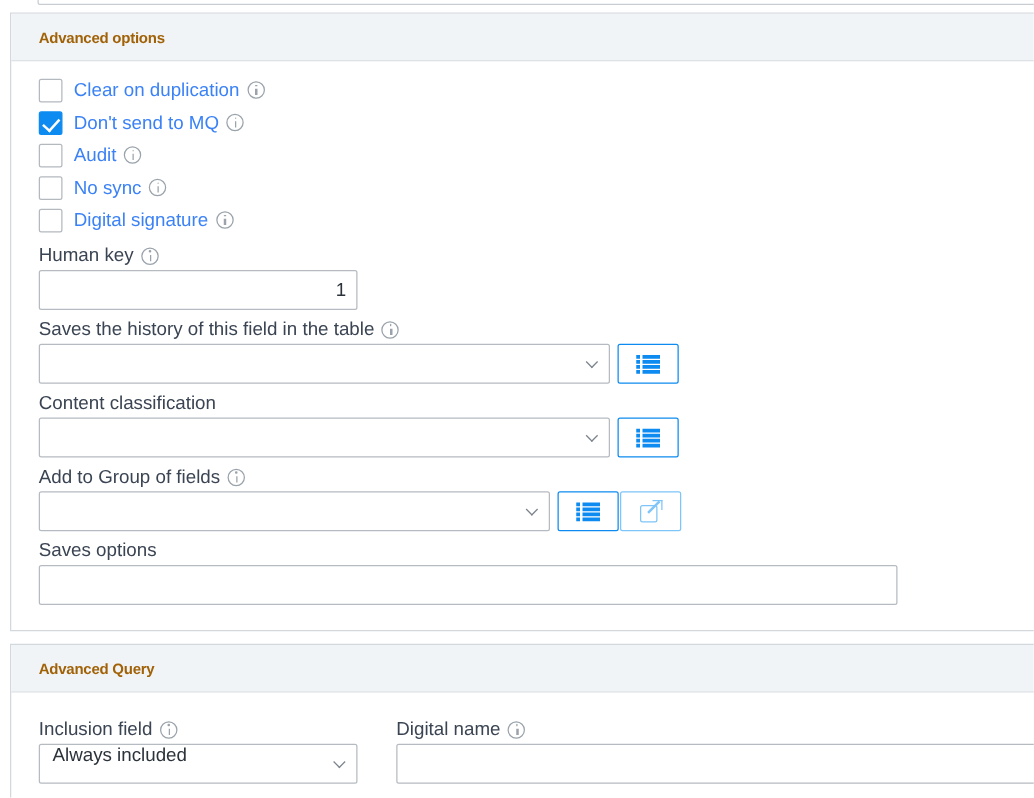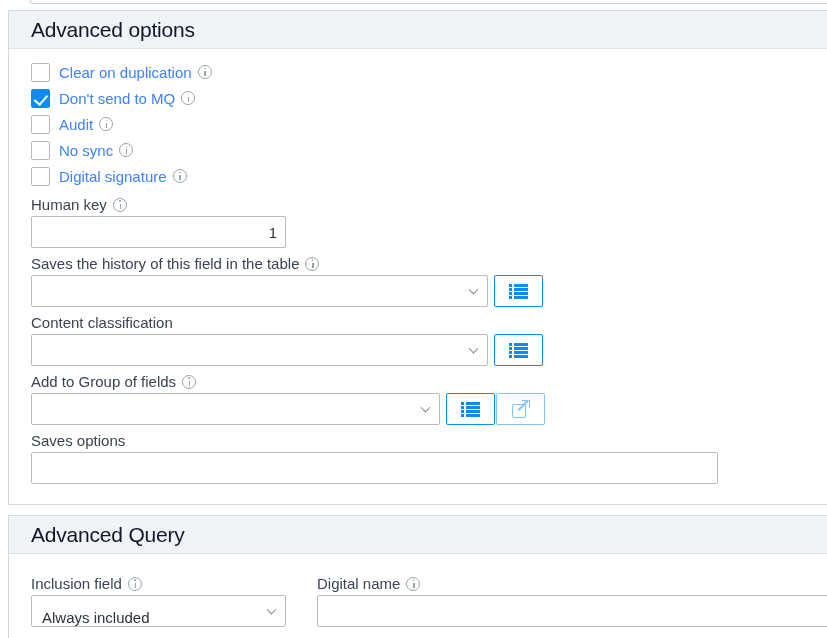--- a/index.html
+++ b/index.html
@@ -29,23 +29,23 @@
   #panel-advanced-query  { left: 8px; top: 515px; width: 880px; height: 140px; }
 
   .panel-header {
     height: 38px;
     background: #f1f4f7;
     border-bottom: 1px solid #dfe3e8;
     display: flex; align-items: center;
     padding-left: 22px;
   }
   .panel-title {
-    font-size: 21px;
-    font-weight: normal;
-    color: #0f172a;
+    font-size: 12px;
+    font-weight: bold;
+    color: #a16207;
     letter-spacing: -0.2px;
   }
   .panel-body { padding: 10px 0 0 22px; }
 
   
   .cb-row { display: flex; align-items: center; height: 26px; }
   .cb {
     width: 19px; height: 19px;
     border: 1px solid #b4b9bf;
     background: #fff;
@@ -116,21 +116,21 @@
   #human-key-input { width: 255px; text-align: right; }
   #extra-options-input { width: 687px; }
   #display-name-input { width: 512px; }
 
   .select-row { display: flex; align-items: stretch; }
   .sel {
     height: 32px;
     border: 1px solid #b6bbc1;
     background: #fff;
     border-radius: 2px;
-    display: flex; align-items: flex-end;
+    display: flex; align-items: flex-start;
     padding: 0 10px;
     font-size: 15px;
     color: #2b323a;
     cursor: pointer;
     position: relative;
   }
   .sel .caret {
     position: absolute; right: 10px; top: 50%;
     width: 7px; height: 7px;
     border: solid #7b838c; border-width: 0 1.7px 1.7px 0;

